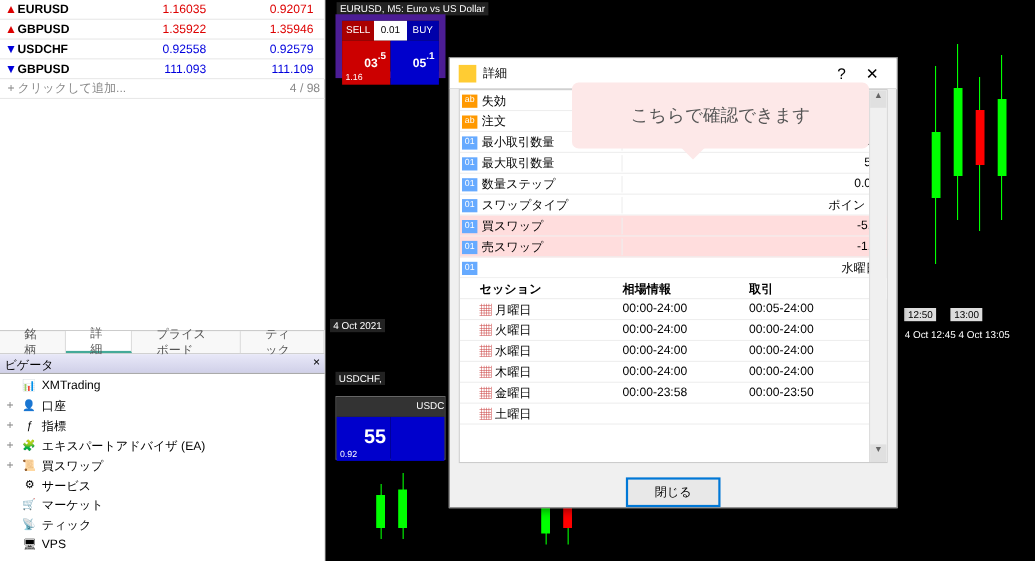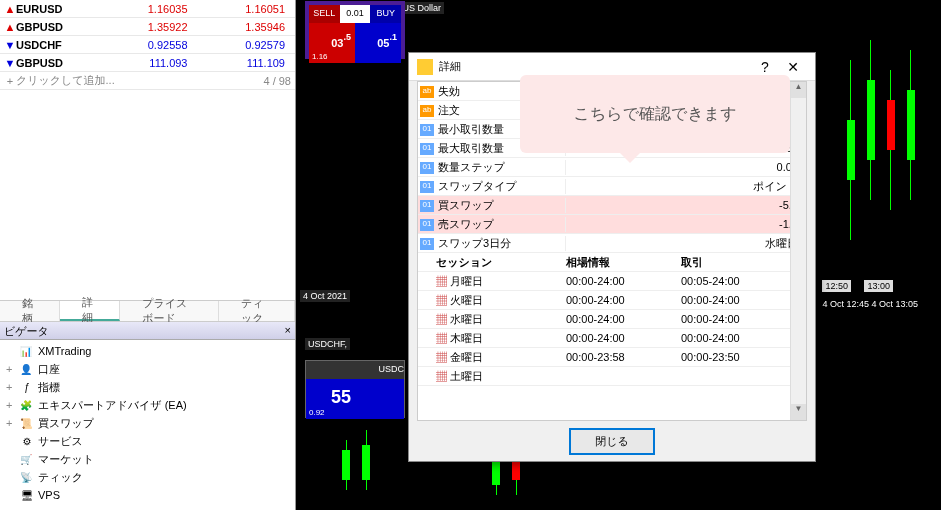--- a/index.html
+++ b/index.html
@@ -22,21 +22,21 @@
 .ti{display:flex;align-items:center;height:18px;padding-left:4px;gap:4px}
 .ti .exp{width:10px;color:#888}
 .ic{width:14px;height:14px;display:inline-flex;align-items:center;justify-content:center;font-size:10px}
 
 .chartbg{position:absolute;left:296px;top:0;right:0;bottom:0;background:#000}
 .candle{position:absolute;background:#0f0}
 .candle.r{background:#f00}
 .wick{position:absolute;width:1px;background:#0f0}
 .chartlabel{position:absolute;color:#fff;font-size:9px;background:#222;padding:1px 3px}
 
-.quotebox{position:absolute;left:305px;top:1px;width:100px;height:58px;border:4px solid #4c1d95}
+.quotebox{position:absolute;left:305px;top:13px;width:100px;height:58px;border:6px solid #4c1d95}
 .qb-top{height:18px;display:flex;background:#222}
 .qb-top .sell{flex:1;background:#a00;color:#fff;text-align:center;line-height:16px;font-size:9px}
 .qb-top .lot{flex:1;background:#fff;text-align:center;line-height:16px;font-size:9px}
 .qb-top .buy{flex:1;background:#00a;color:#fff;text-align:center;line-height:16px;font-size:9px}
 .qb-body{height:40px;display:flex}
 .qb-body .s{flex:1;background:#c00;color:#fff;padding:2px;position:relative}
 .qb-body .b{flex:1;background:#00c;color:#fff;padding:2px;position:relative}
 .qb-body .big{font-size:18px;font-weight:bold;position:absolute;right:4px;top:8px}
 .qb-body .sm{font-size:8px;position:absolute;left:3px;bottom:2px}
 
@@ -53,40 +53,40 @@
 .row .ricon{width:18px;text-align:center;font-size:9px}
 .row .rlabel{flex:0 0 130px;border-right:1px solid #eee;padding-left:2px}
 .row .rval{flex:1;text-align:right;padding-right:8px}
 .row.hdr{font-weight:bold;background:#fff}
 .row.sess .c1{flex:0 0 148px;padding-left:18px}
 .row.sess .c2{flex:0 0 115px}
 .row.sess .c3{flex:1}
 .sb{position:absolute;right:0;top:0;width:16px;bottom:0;background:#f0f0f0;border-left:1px solid #ddd}
 .sb .up,.sb .dn{height:16px;text-align:center;font-size:8px;color:#666;background:#e0e0e0}
 .sb .dn{position:absolute;bottom:0;left:0;right:0}
-.dlg-foot{position:absolute;bottom:0;left:0;right:0;height:40px;display:flex;align-items:center;justify-content:center}
+.dlg-foot{position:absolute;bottom:0;left:0;right:0;height:40px;display:flex;align-items:flex-end;justify-content:center}
 .btn{border:2px solid #0078d7;padding:4px 24px;background:#e8e8e8;cursor:pointer}
 
-.callout{position:absolute;left:520px;top:75px;width:270px;height:78px;background:#fde8e8;border-radius:6px;display:flex;align-items:center;justify-content:center;font-size:16px;color:#555;z-index:100}
+.callout{position:absolute;left:520px;top:75px;width:270px;height:60px;background:#fde8e8;border-radius:6px;display:flex;align-items:center;justify-content:center;font-size:16px;color:#555;z-index:100}
 .callout:after{content:"";position:absolute;bottom:-30px;left:90px;border:20px solid transparent;border-top-color:#fde8e8}
 
 .ab-orange{background:#f90;color:#fff;width:14px;height:12px;font-size:8px;text-align:center;display:inline-block}
 .oi-blue{background:#6af;color:#fff;width:14px;height:12px;font-size:8px;text-align:center;display:inline-block}
 .cal-ic{color:#c44;font-size:11px}
 </style>
 </head>
 <body>
 
 <div class="left">
   <div class="quotes" id="quotes">
       <div class="qr">
         <span class="arr red">▲</span>
         <span class="sym">EURUSD</span>
         <span class="bid red">1.16035</span>
-        <span class="ask red">1.16051</span>
+        <span class="ask red">0.92071</span>
       </div>
       <div class="qr">
         <span class="arr red">▲</span>
         <span class="sym">GBPUSD</span>
         <span class="bid red">1.35922</span>
         <span class="ask red">1.35946</span>
       </div>
       <div class="qr">
         <span class="arr blue">▼</span>
         <span class="sym">USDCHF</span>
@@ -272,21 +272,20 @@
         <span class="rlabel">買スワップ</span>
         <span class="rval">-5.4</span>
       </div>
       <div class="row hl">
         <span class="ricon"><span class="oi-blue">01</span></span>
         <span class="rlabel">売スワップ</span>
         <span class="rval">-1.1</span>
       </div>
       <div class="row">
         <span class="ricon"><span class="oi-blue">01</span></span>
-        <span class="rlabel">スワップ3日分</span>
         <span class="rval">水曜日</span>
       </div>
       <div class="row hdr sess">
         <span class="c1">セッション</span>
         <span class="c2">相場情報</span>
         <span class="c3">取引</span>
       </div>
       <div class="row sess">
         <span class="c1"><span class="cal-ic">▦</span> 月曜日</span>
         <span class="c2">00:00-24:00</span>

